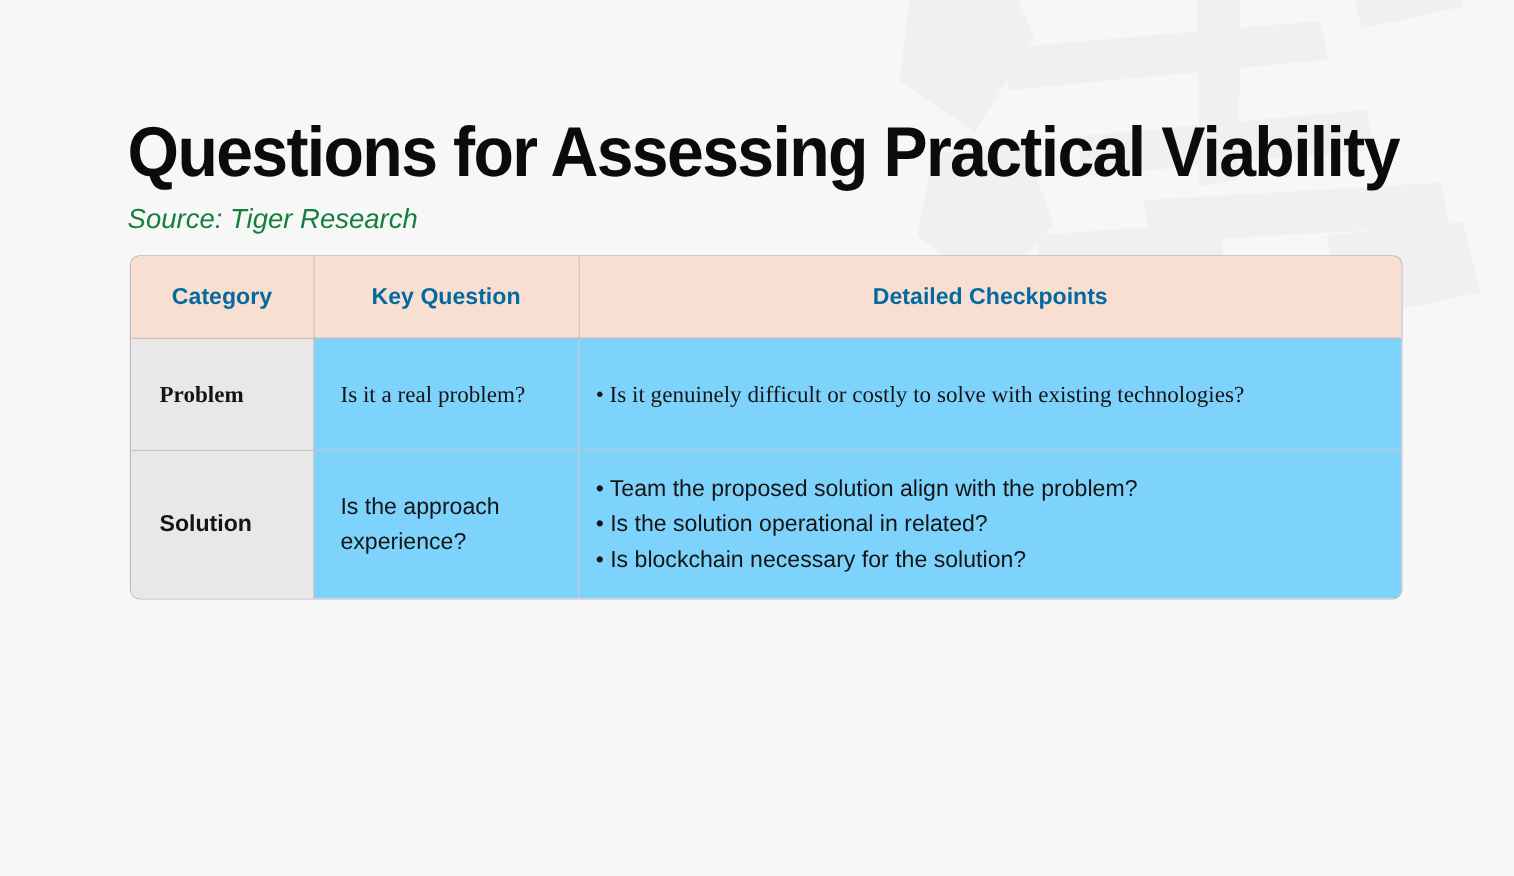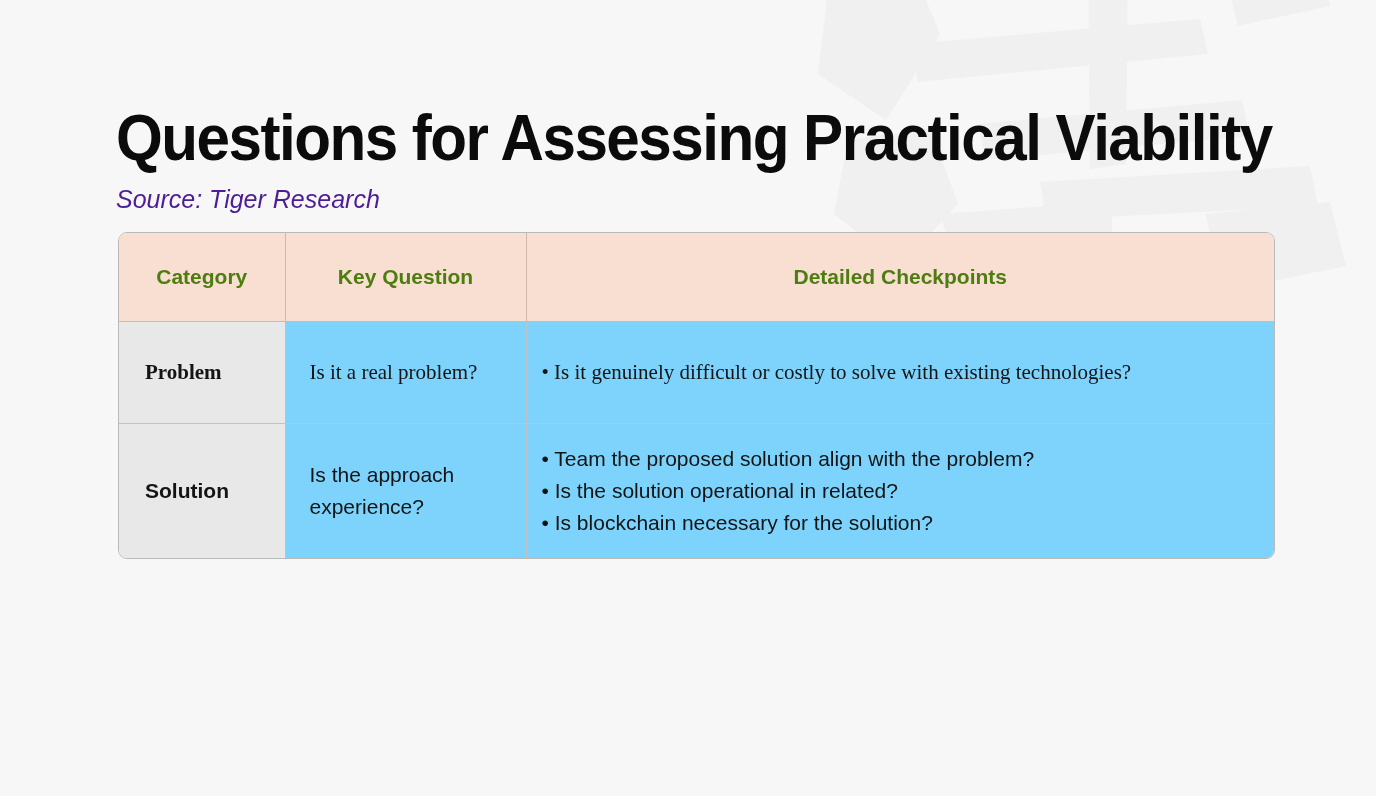--- a/index.html
+++ b/index.html
@@ -49,21 +49,21 @@
   }
 
   .source {
     position: absolute;
     left: 116px;
     top: 182px;
     font-family: "Liberation Sans", sans-serif;
     font-style: italic;
     font-size: 25px;
     line-height: 34px;
-    color: #4c1d95;
+    color: #15803d;
     white-space: nowrap;
   }
 
   .table-wrap {
     position: absolute;
     left: 118px;
     top: 232px;
     width: 1157px;
     border: 1px solid #b9b9b9;
     border-radius: 9px;
@@ -81,22 +81,22 @@
   table.vtable col.c-cat { width: 166px; }
   table.vtable col.c-key { width: 241px; }
   table.vtable col.c-chk { width: auto; }
 
   table.vtable thead th {
     background: #f8dfd1;
     border-right: 1px solid #cfb9ae;
     border-bottom: 1px solid #cfb9ae;
     font-size: 21px;
     font-weight: bold;
-    color: #4d7c0f;
-    height: 88px;
+    color: #0369a1;
+    height: 74px;
     padding: 0 18px;
     text-align: center;
     box-sizing: border-box;
     vertical-align: middle;
   }
   table.vtable thead th:last-child { border-right: none; }
 
   table.vtable tbody td {
     border-right: 1px solid #c2c2c2;
     border-bottom: 1px solid #c2c2c2;

